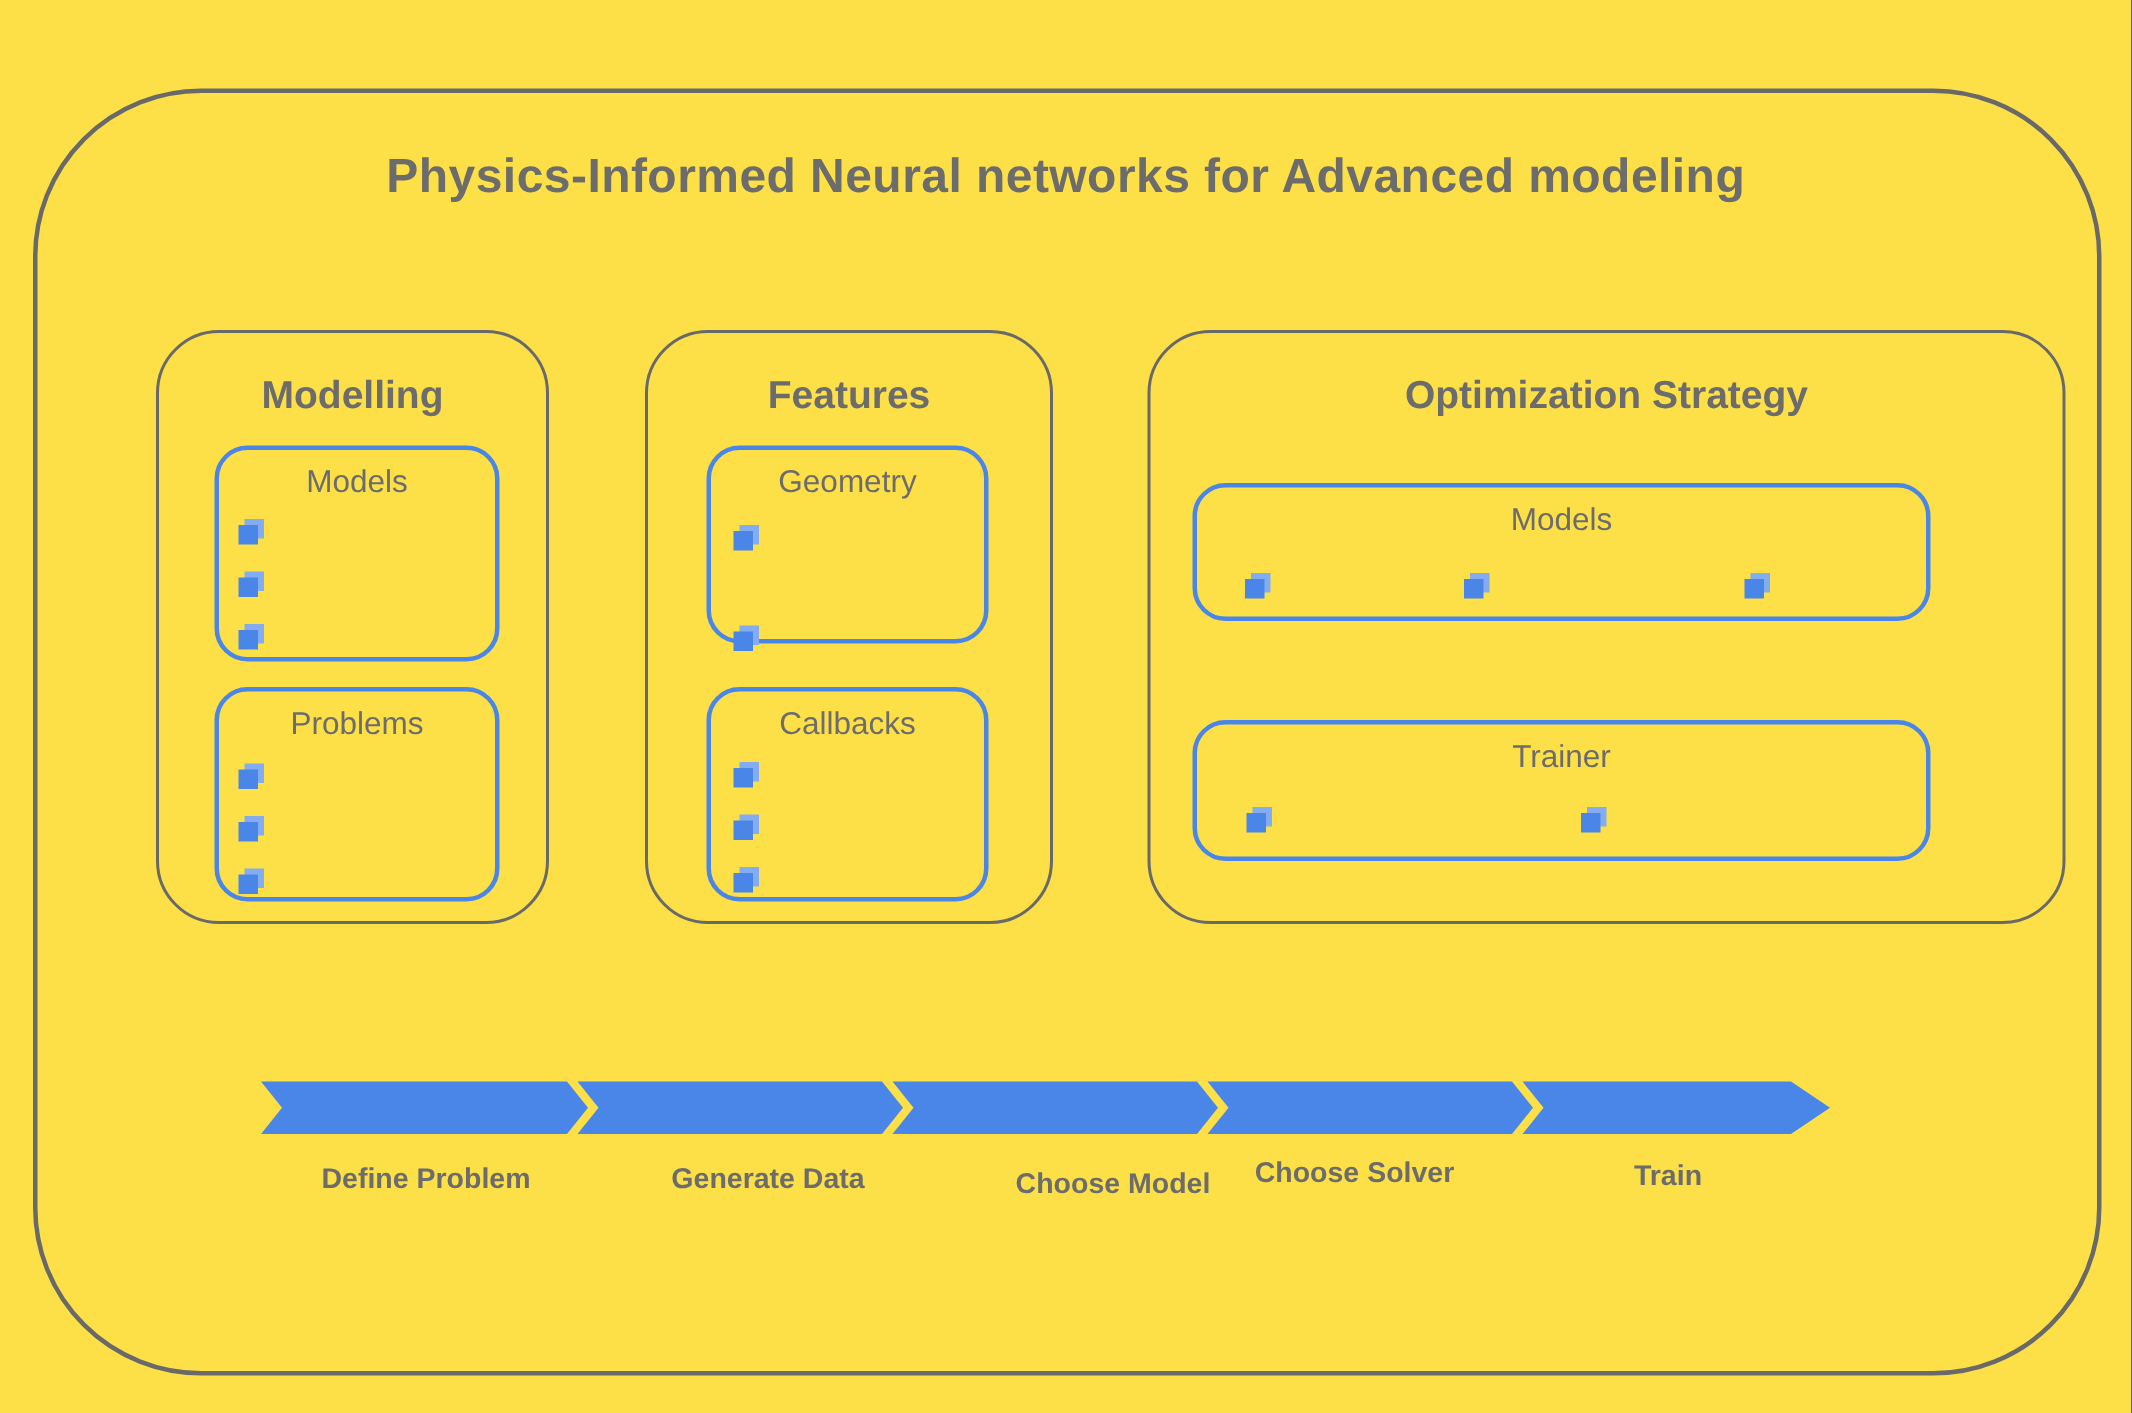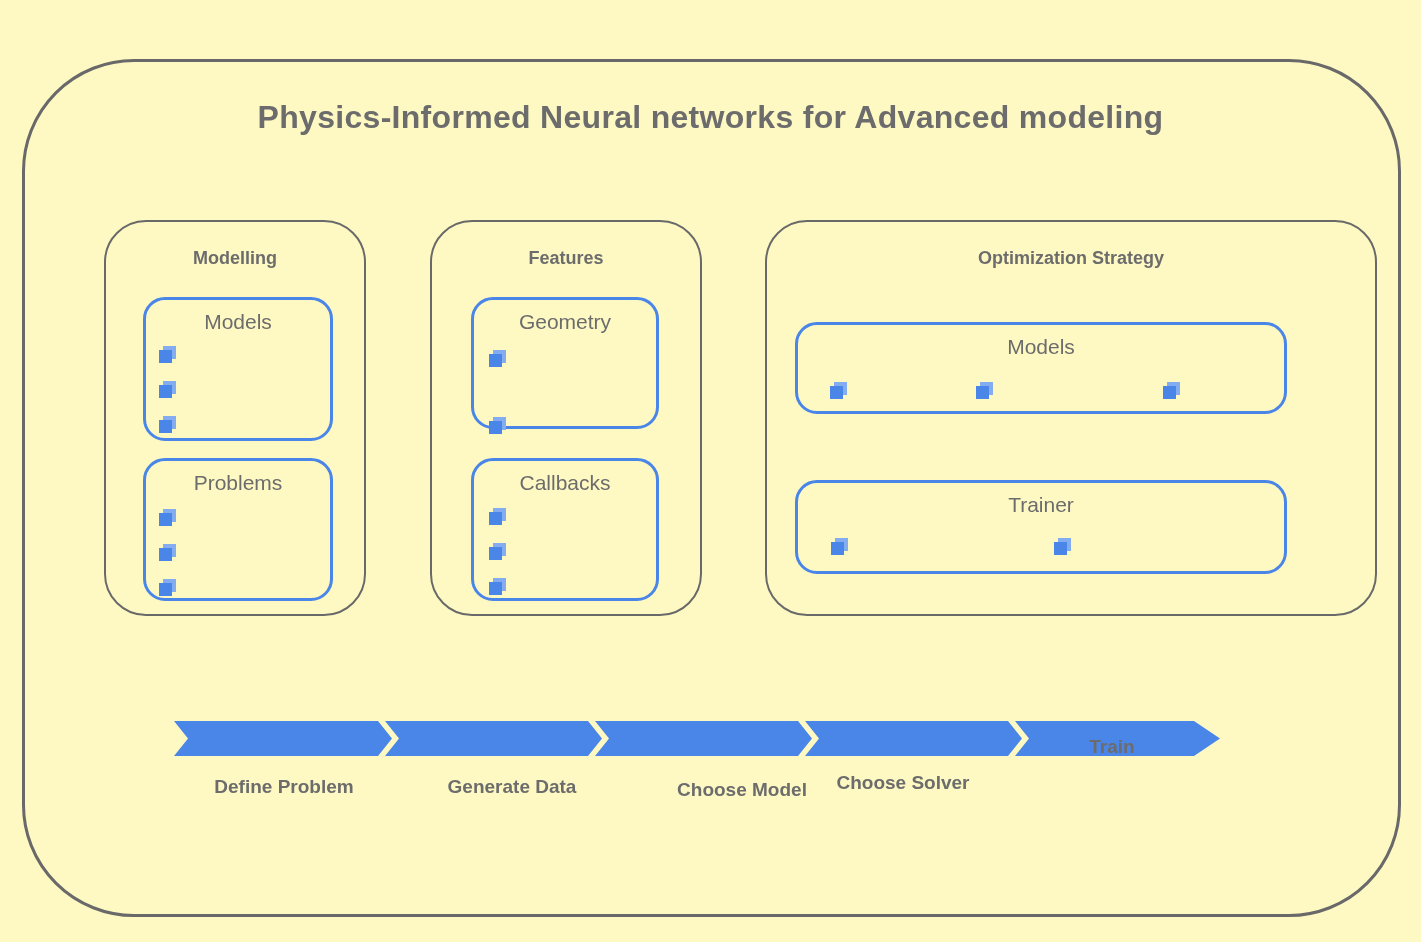--- a/index.html
+++ b/index.html
@@ -5,21 +5,21 @@
   html, body {
     margin: 0;
     padding: 0;
     background: #000000;
     font-family: "Liberation Sans", sans-serif;
   }
   .canvas {
     position: relative;
     width: 1421px;
     height: 942px;
-    background: #fef9c3;
+    background: #fde047;
     overflow: hidden;
   }
   .outer-box {
     position: absolute;
     left: 22px;
     top: 59px;
     width: 1379px;
     height: 858px;
     border: 3px solid #696969;
     border-radius: 112px;
@@ -43,21 +43,21 @@
     border: 2px solid #696969;
     border-radius: 42px;
     box-sizing: border-box;
   }
   #group-modelling    { left: 104px; width: 262px; }
   #group-features     { left: 430px; width: 272px; }
   #group-optimization { left: 765px; width: 612px; }
   .group-title {
     margin-top: 26px;
     text-align: center;
-    font-size: 18px;
+    font-size: 26px;
     font-weight: bold;
     color: #6c6c6c;
   }
   .bluebox {
     position: absolute;
     border: 3px solid #4a86e8;
     border-radius: 22px;
     box-sizing: border-box;
   }
   .bluebox-title {
@@ -130,21 +130,21 @@
     transform: translateX(-50%);
     font-size: 19px;
     font-weight: bold;
     color: #6c6c6c;
     white-space: nowrap;
   }
   #flow-label-1 { left: 284px;  top: 776px; }
   #flow-label-2 { left: 512px;  top: 776px; }
   #flow-label-3 { left: 694px;  top: 779px; margin-left: 48px; }
   #flow-label-4 { left: 903px;  top: 772px; }
-  #flow-label-5 { left: 1112px; top: 736px; }
+  #flow-label-5 { left: 1112px; top: 774px; }
 </style>
 </head>
 <body>
 
 <div class="canvas">
 
   <div class="outer-box"></div>
 
   <div class="page-title">Physics-Informed Neural networks for Advanced modeling</div>
 

